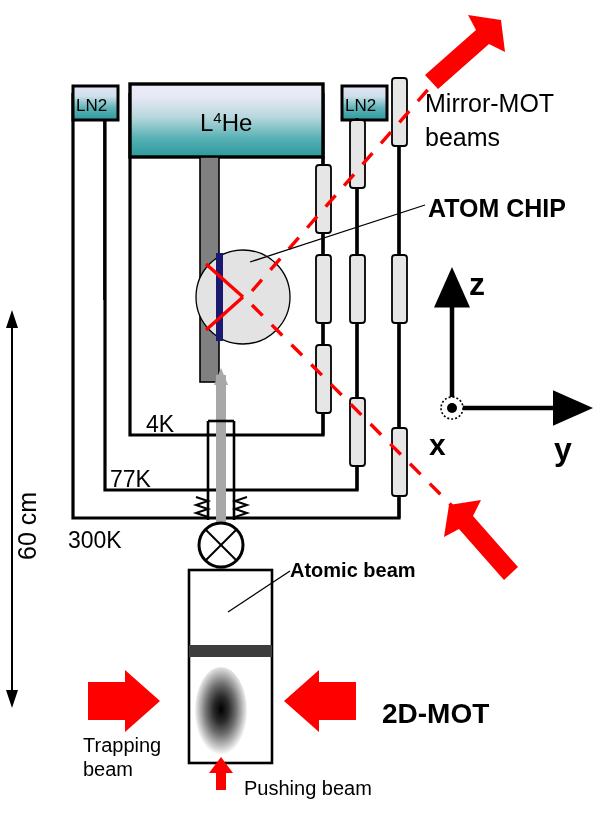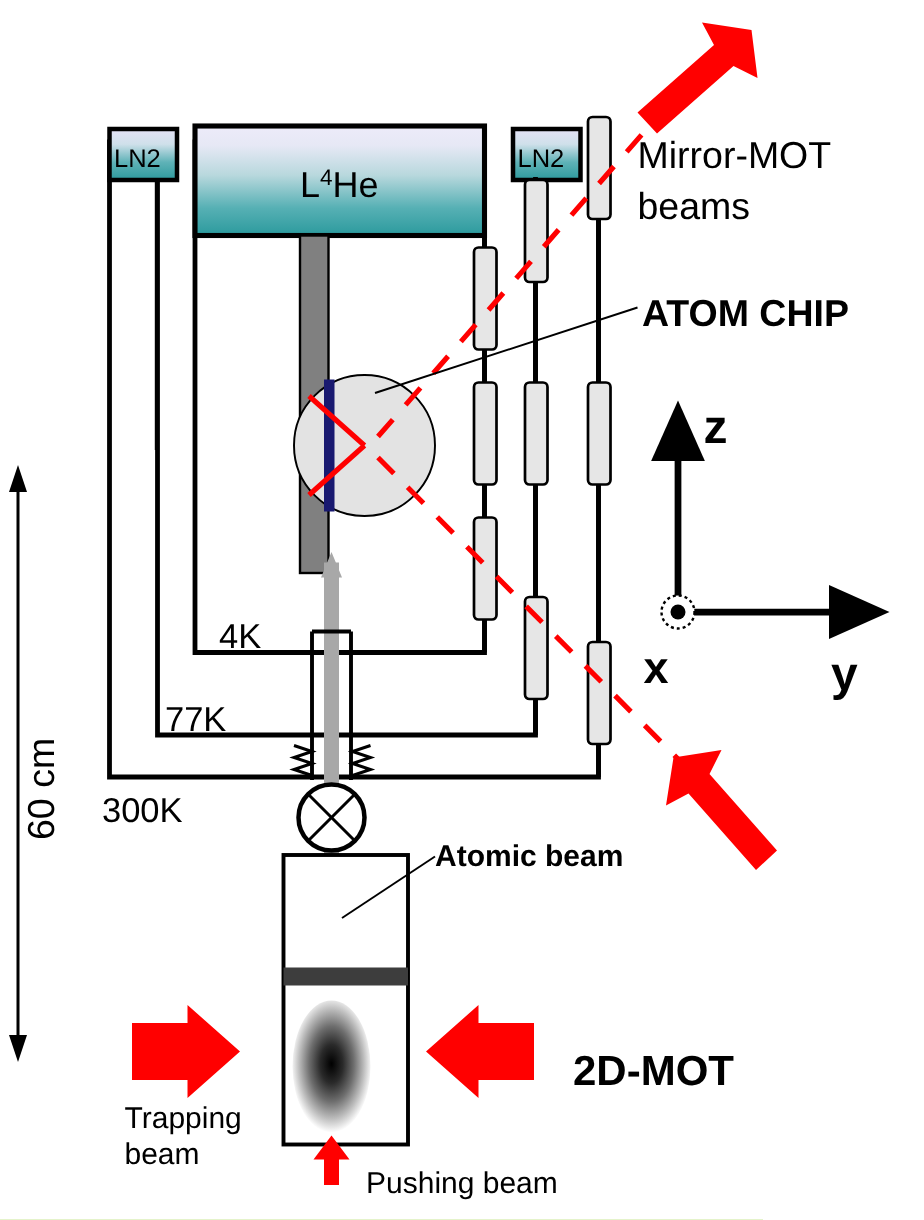--- a/index.html
+++ b/index.html
@@ -1,18 +1,18 @@
 <!DOCTYPE html>
 <html><head>
 <meta charset="utf-8">
 <style>
   html,body{margin:0;padding:0;background:#ffffff;}
   body{width:616px;height:813px;overflow:hidden;
        font-family:"Liberation Sans", sans-serif;}
-  #stage{position:relative;width:616px;height:813px;background:#84cc16;}
+  #stage{position:relative;width:616px;height:813px;background:#7dd3fc;}
   svg{display:block;}
   .lbl{font-family:"Liberation Sans", sans-serif;fill:#000;}
 </style>
 </head>
 <body>
 
 <div id="stage">
 <svg width="616" height="813" viewBox="0 0 616 813" xmlns="http://www.w3.org/2000/svg">
 
   <defs>

